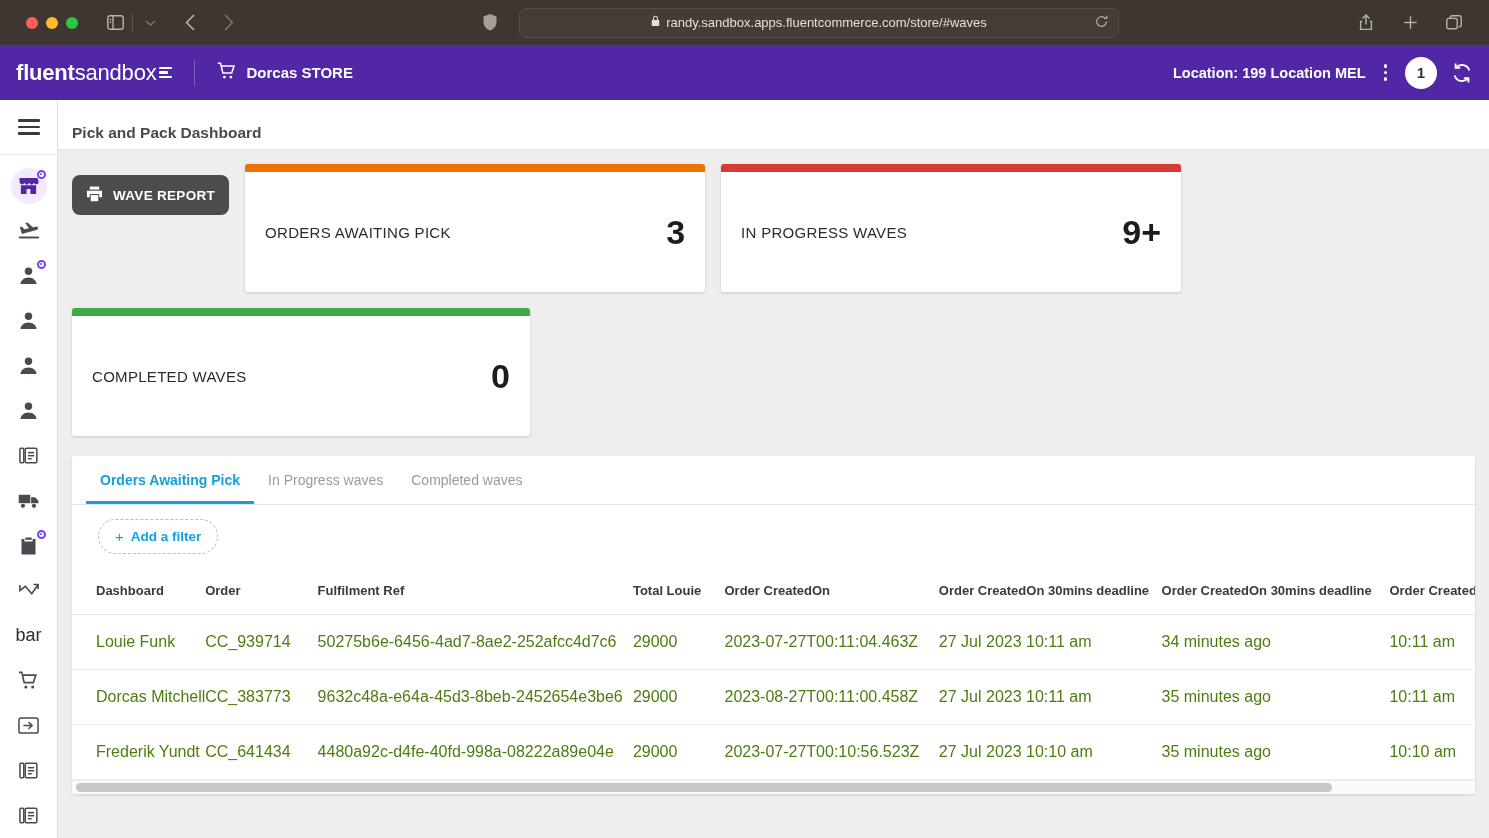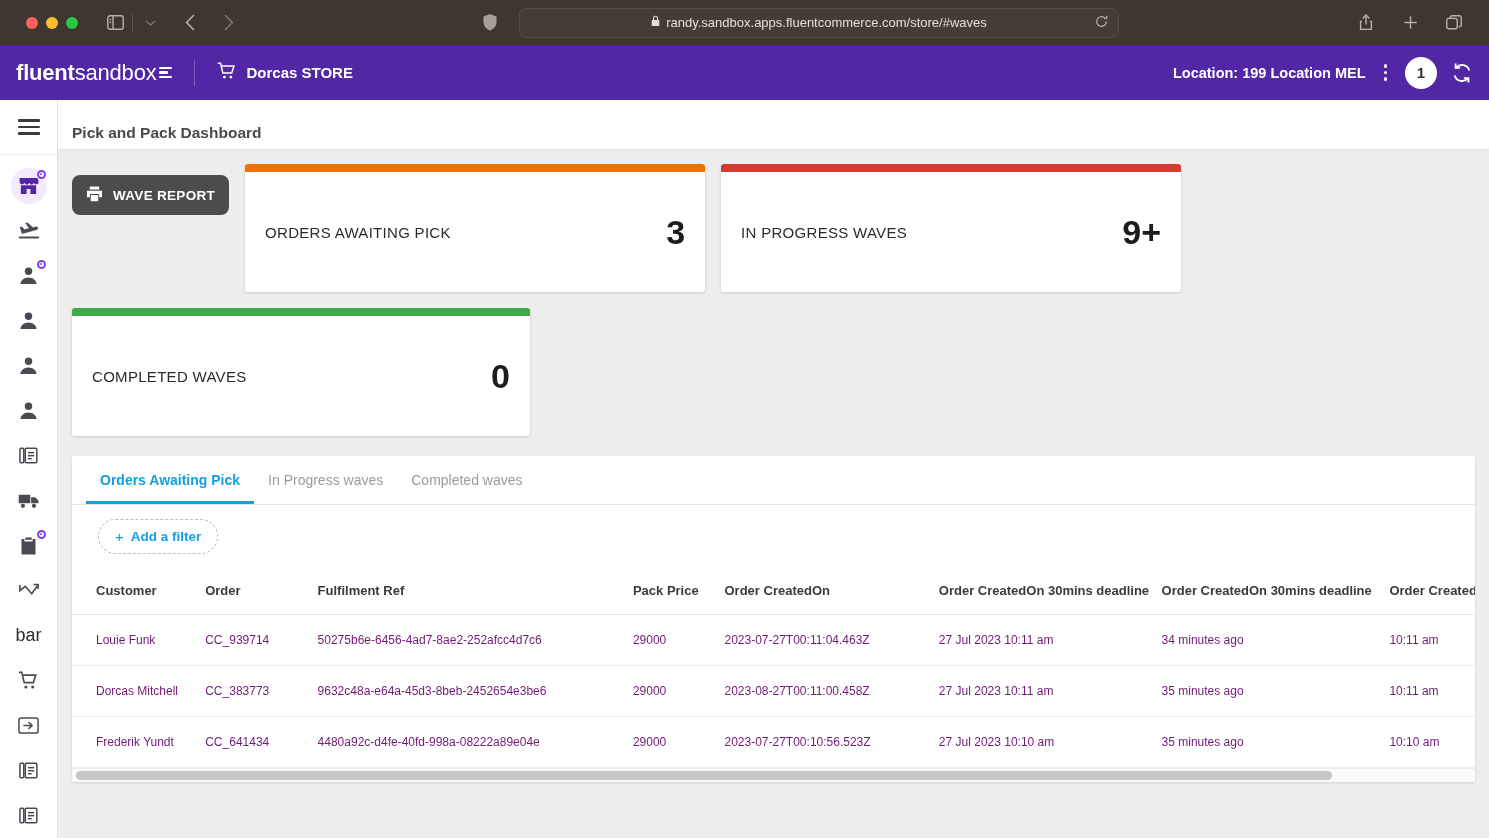--- a/index.html
+++ b/index.html
@@ -158,21 +158,21 @@
   .add-filter .plus { font-size: 15px; font-weight: 400; }
 
   .table-scroll { overflow: hidden; position: relative; }
   table { border-collapse: collapse; width: 1510px; table-layout: fixed; }
   thead th {
     text-align: left; font-size: 13px; font-weight: 700; color: #3a3a3a;
     padding: 16px 10px 16px 0; border-bottom: 1px solid #e8e8e8;
     white-space: nowrap; overflow: hidden;
   }
   tbody td {
-    font-size: 12px; color: #701a75; padding: 18px 10px 18px 0;
+    font-size: 16px; color: #4d7c0f; padding: 18px 10px 18px 0;
     border-bottom: 1px solid #ededed; white-space: nowrap; overflow: hidden;
   }
   thead th:first-child, tbody td:first-child { padding-left: 24px; }
   .col-customer { width: 128px; }
   .col-order { width: 108px; }
   .col-fulfilment { width: 303px; }
   .col-price { width: 88px; }
   .col-created { width: 206px; }
   .col-deadline { width: 214px; }
   .col-deadline2 { width: 219px; }
@@ -525,24 +525,24 @@
           <div class="add-filter">
             <span class="plus">+</span>
             <span>Add a filter</span>
           </div>
         </div>
 
         <div class="table-scroll">
           <table>
             <thead>
               <tr>
-                <th class="col-customer">Customer</th>
+                <th class="col-customer">Dashboard</th>
                 <th class="col-order">Order</th>
                 <th class="col-fulfilment">Fulfilment Ref</th>
-                <th class="col-price">Pack Price</th>
+                <th class="col-price">Total Louie</th>
                 <th class="col-created">Order CreatedOn</th>
                 <th class="col-deadline">Order CreatedOn 30mins deadline</th>
                 <th class="col-deadline2">Order CreatedOn 30mins deadline</th>
                 <th class="col-date">Order CreatedOn date</th>
               </tr>
             </thead>
             <tbody>
               <tr>
                 <td>Louie Funk</td>
                 <td>CC_939714</td>

